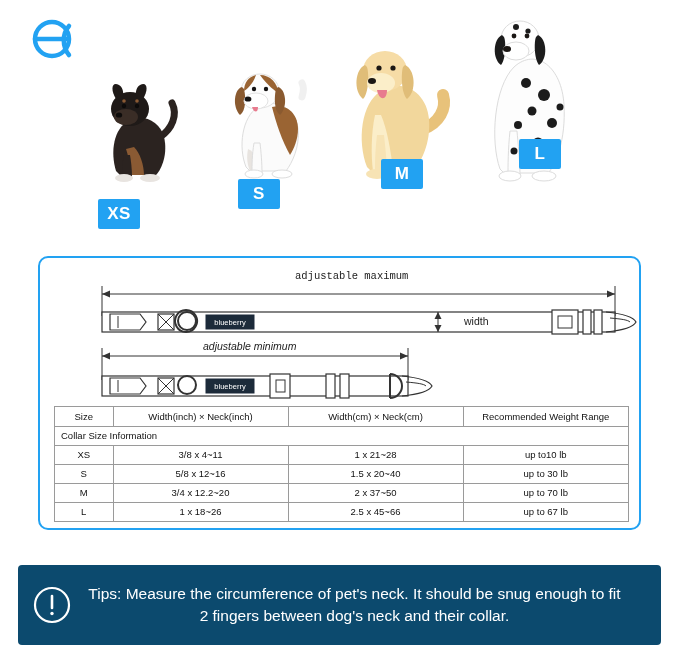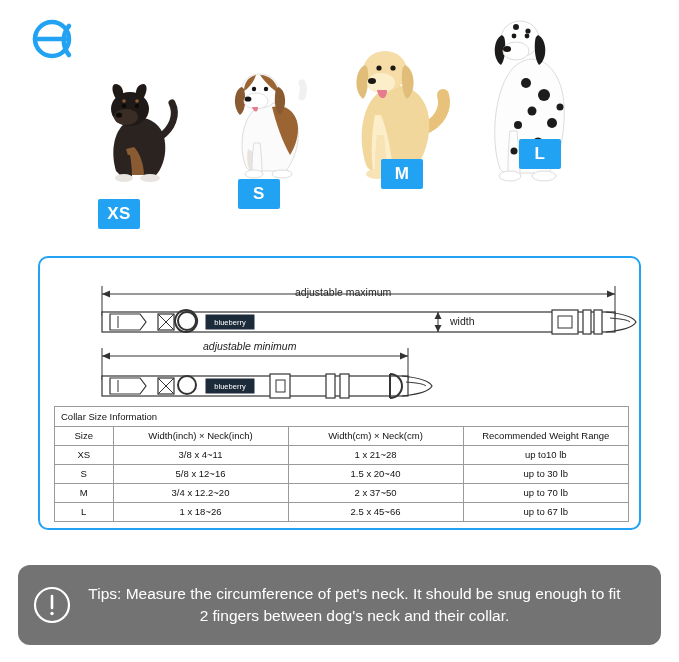--- a/index.html
+++ b/index.html
@@ -112,22 +112,22 @@
   .col-in { width: 175px; }
   .col-cm { width: 175px; }
 
   
   .tips {
     position: absolute;
     left: 18px;
     top: 565px;
     width: 643px;
     height: 80px;
-    background: #737373;
-    border-radius: 12px;
+    background: #0c4a6e;
+    border-radius: 4px;
     display: flex;
     align-items: center;
     padding: 0 14px;
   }
   .tips-icon {
     flex: 0 0 auto;
     width: 40px;
     height: 40px;
     margin-right: 10px;
   }
@@ -288,21 +288,21 @@
           <circle cx="48" cy="45" r="2.4" fill="#1b1714"></circle>
           <circle cx="61" cy="45" r="2.4" fill="#1b1714"></circle>
         </svg>
       </div>
       <div class="size-badge" style="left:53px; top:148px;">L</div>
     </div>
   </div>
 
   <div class="panel">
 
-    <div class="dim-label" style="left:255px; top:28px;">adjustable maximum</div>
+    <div class="dim-label" style="left:255px; top:12px;font-family:Liberation Mono, monospace;">adjustable maximum</div>
 
     <svg width="603" height="148" viewBox="0 0 603 148" style="position:absolute;left:0;top:0;">
 
       <line x1="62" y1="36" x2="575" y2="36" stroke="#333" stroke-width="1"></line>
       <polygon points="62,36 70,32.5 70,39.5" fill="#333"></polygon>
       <polygon points="575,36 567,32.5 567,39.5" fill="#333"></polygon>
 
       <line x1="62" y1="28" x2="62" y2="58" stroke="#333" stroke-width="1"></line>
       <line x1="575" y1="28" x2="575" y2="58" stroke="#333" stroke-width="1"></line>
 
@@ -351,34 +351,34 @@
       <rect x="230" y="116" width="20" height="24" fill="#fff" stroke="#333" stroke-width="1.2"></rect>
       <rect x="236" y="122" width="9" height="12" fill="#fff" stroke="#333" stroke-width="1"></rect>
       <rect x="286" y="116" width="9" height="24" fill="#fff" stroke="#333" stroke-width="1.2"></rect>
       <rect x="300" y="116" width="9" height="24" fill="#fff" stroke="#333" stroke-width="1.2"></rect>
       <path d="M350 116 a12 12 0 0 1 0 24" fill="none" stroke="#333" stroke-width="2"></path>
       <line x1="350" y1="116" x2="350" y2="140" stroke="#333" stroke-width="2"></line>
       <path d="M362 118 C382 120, 390 124, 392 128 C390 132, 382 136, 362 138" fill="none" stroke="#333" stroke-width="1.2"></path>
       <path d="M366 124 C378 125, 384 126, 386 128" fill="none" stroke="#333" stroke-width="1"></path>
     </svg>
 
-    <div class="dim-label" style="left:410px; top:57px;">width</div>
+    <div class="dim-label" style="left:424px; top:57px;">width</div>
     <div class="dim-label" style="left:163px; top:82px;font-style:italic;">adjustable minimum</div>
 
     <div class="table-wrap">
       <table class="size-table">
         <tbody>
-          <tr>
-            <td class="tbl-title" colspan="4">Collar Size Information</td>
-          </tr>
           <tr>
             <th class="col-size">Size</th>
             <th class="col-in">Width(inch)  × Neck(inch)</th>
             <th class="col-cm">Width(cm)  × Neck(cm)</th>
             <th>Recommended Weight Range</th>
+          </tr>
+          <tr>
+            <td class="tbl-title" colspan="4">Collar Size Information</td>
           </tr>
           <tr>
             <td>XS</td>
             <td>3/8 x 4~11</td>
             <td>1 x 21~28</td>
             <td>up to10 lb</td>
           </tr>
           <tr>
             <td>S</td>
             <td>5/8 x 12~16</td>

